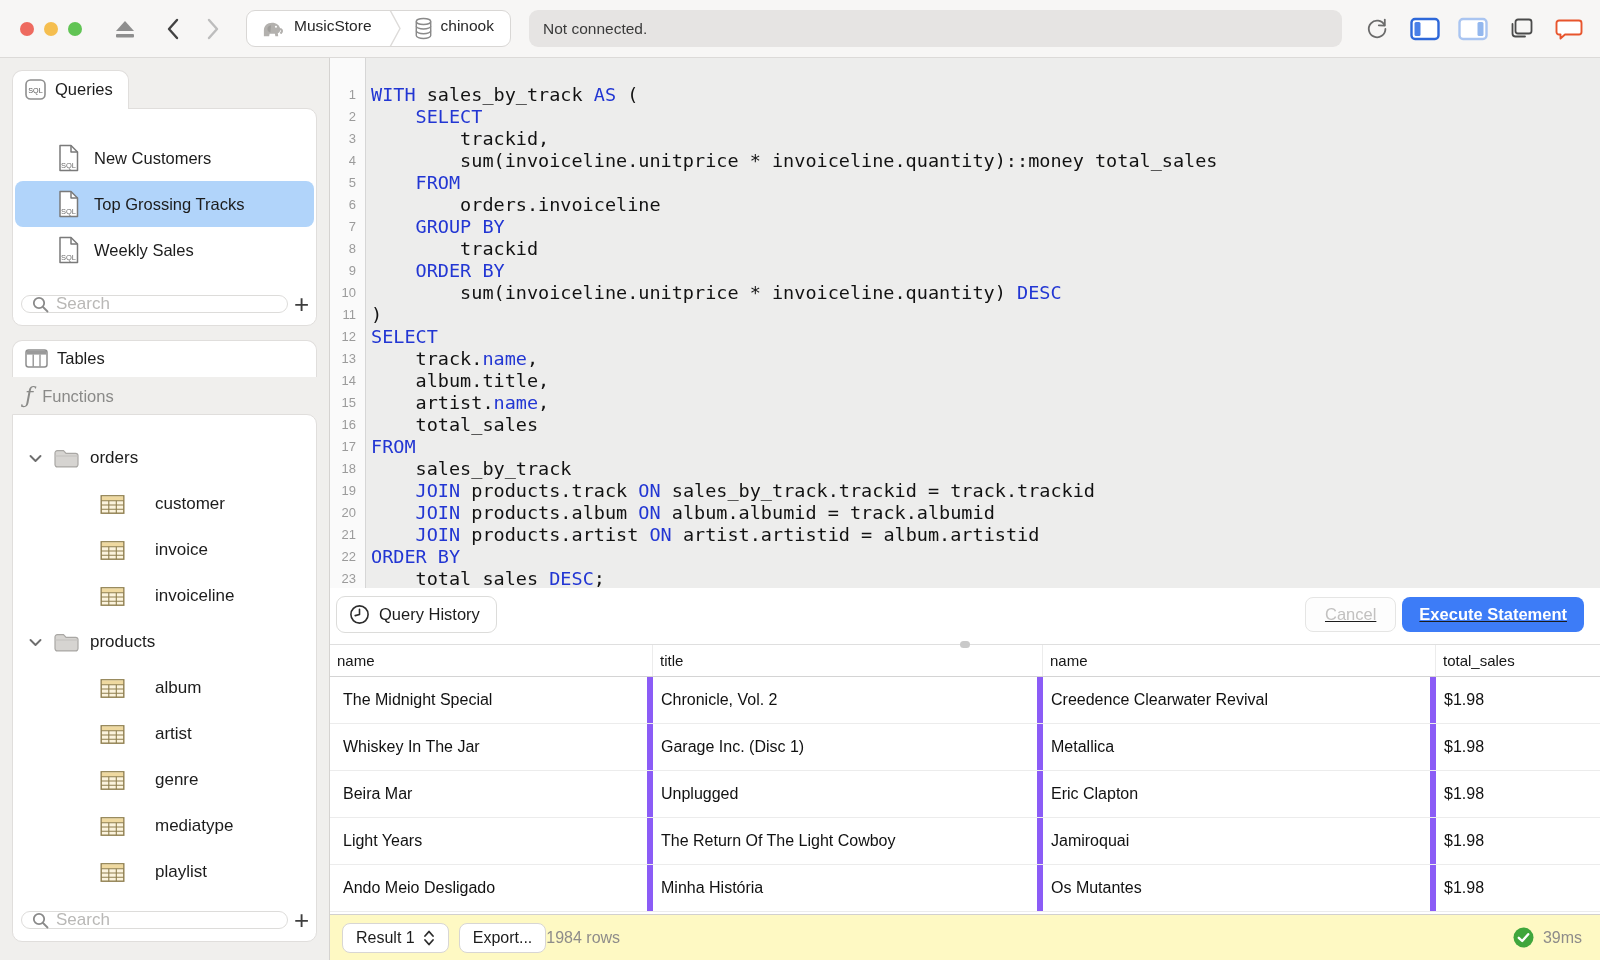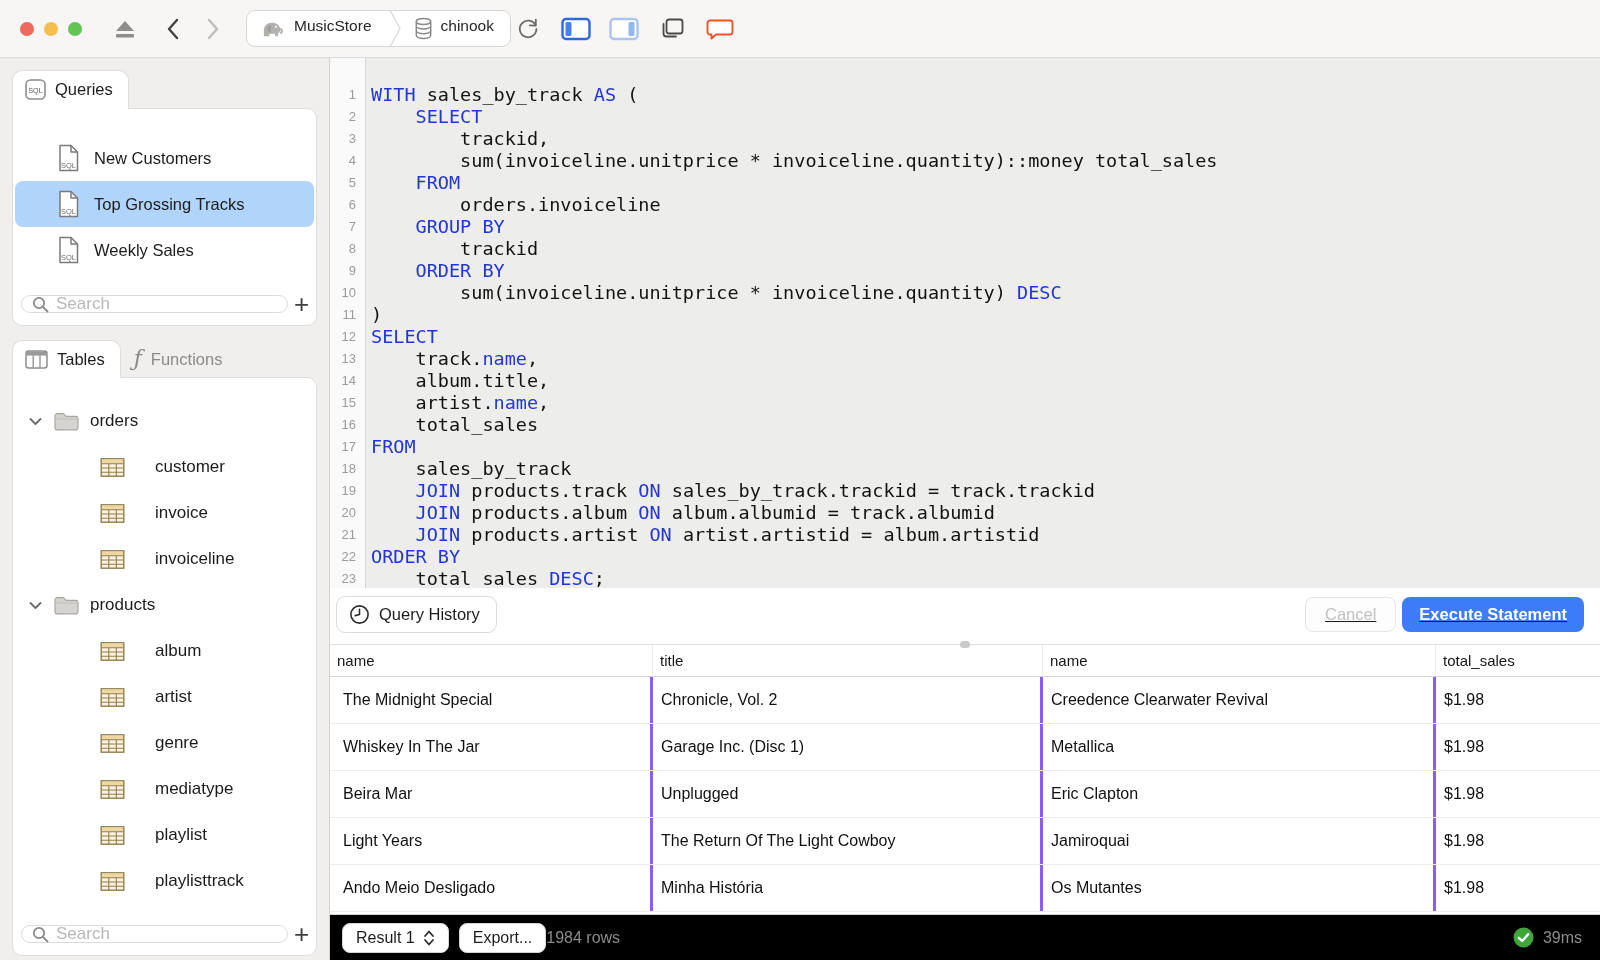--- a/index.html
+++ b/index.html
@@ -31,22 +31,22 @@
   
   .sidebar { width:330px; flex:0 0 330px; background:#f0efed; border-right:1px solid #d5d3d1;
              padding:12px 12px 0 12px; display:flex; flex-direction:column; }
   .tab { display:inline-flex; align-items:center; gap:9px; background:#ffffff;
          border:1px solid #e0dedc; border-bottom:none; border-radius:10px 10px 0 0;
          padding:8px 15px 9px 12px; font-size:16.5px; position:relative; z-index:2; }
   .tab.inactive { background:transparent; border-color:transparent; color:#8a8a88; }
   .panel { background:#ffffff; border:1px solid #e0dedc; border-radius:0 10px 10px 10px;
            margin-top:-1px; position:relative; overflow:hidden; }
   .panel-a { height:218px; }
-  .panel-b { flex:1; margin-bottom:4px; }
-  .tabs-row { display:flex; margin-top:14px; }
+  .panel-b { flex:1; margin-bottom:18px; }
+  .tabs-row { display:flex; margin-top:14px;flex-direction:column; }
 
   .q-list { padding-top:26px; }
   .q-item { height:46px; display:flex; align-items:center; gap:14px; padding-left:42px;
             margin:0 2px; border-radius:8px; font-size:16.5px; }
   .q-item.selected { background:#b1d4fa; }
 
   .search-row { position:absolute; left:0; right:0; bottom:8px; background:#ffffff;
                 display:flex; align-items:center; padding:4px 8px 2px 8px; gap:6px; }
   .search-box { flex:1; display:flex; align-items:center; gap:7px; height:18px;
                 border:1px solid #dddcda; border-radius:9px; background:#fff; padding:0 10px; }
@@ -89,25 +89,25 @@
   .drag-dot { position:absolute; bottom:-4px; left:calc(50% - 5px); width:10px; height:7px;
               border-radius:4px; background:#c9c9c9; }
 
   .results { flex:0 0 269px; height:269px; overflow:hidden; background:#fff; }
   .rt-header, .rt-row { display:grid; grid-template-columns:323px 390px 393px 1fr; }
   .rt-header { border-bottom:1px solid #d4d4d4; }
   .rt-header .hc { font-size:15px; color:#161616; padding:7px 0 7px 7px; border-right:1px solid #ececec; }
   .rt-header .hc:last-child { border-right:none; }
   .rt-row { height:47px; border-bottom:1px solid #ececec; }
   .rt-row .rc { display:flex; align-items:center; font-size:16px; color:#111;
-                padding-left:8px; border-right:3px solid #8b5cf6; overflow:hidden; white-space:nowrap; }
+                padding-left:8px; border-right:6px solid #8b5cf6; overflow:hidden; white-space:nowrap; }
   .rt-row .rc:first-child { padding-left:13px; }
   .rt-row .rc:last-child { border-right:none; }
 
-  .footer { flex:0 0 46px; height:46px; background:#000000; border-top:1px solid #d2d0ce;
+  .footer { flex:0 0 46px; height:46px; background:#fef9c3; border-top:1px solid #d2d0ce;
             display:flex; align-items:center; padding:0 18px 0 12px; }
   .f-btn { display:flex; align-items:center; gap:8px; background:#fff; border:1px solid #d8d6d4;
            border-radius:8px; padding:5px 13px; font-size:16px; color:#1c1c1c; }
   .f-btn + .f-btn { margin-left:10px; }
   .f-center { flex:1; font-size:16px; color:#8e8c8a; }
   .f-right { display:flex; align-items:center; gap:9px; font-size:16px; color:#8e8c8a; }
 
   svg { display:block; }
 </style>
 </head>
@@ -170,20 +170,23 @@
           <svg width="19" height="23" viewBox="0 0 20 24">
             <ellipse cx="10" cy="4.6" rx="7.6" ry="3.1" fill="#fff" stroke="#8a8a8a" stroke-width="1.5"></ellipse>
             <path d="M2.4 4.6 v14.8 c0 1.7 3.4 3.1 7.6 3.1 s7.6-1.4 7.6-3.1 V4.6" fill="none" stroke="#8a8a8a" stroke-width="1.5"></path>
             <path d="M2.4 9.5 c0 1.7 3.4 3.1 7.6 3.1 s7.6-1.4 7.6-3.1 M2.4 14.4 c0 1.7 3.4 3.1 7.6 3.1 s7.6-1.4 7.6-3.1" fill="none" stroke="#8a8a8a" stroke-width="1.5"></path>
           </svg>
         </span>
         <span>chinook</span>
       </div>
     </div>
 
+    <div class="status-pill">
+      <span>Not connected.</span>
+    </div>
 
     <div class="tb-right">
       <button class="tb-btn">
         <span>
           <svg width="24" height="24" viewBox="0 0 24 24">
               <path d="M19.5 8.2 A8.3 8.3 0 1 0 20.4 12" fill="none" stroke="#6b6b6b" stroke-width="1.8" stroke-linecap="round"></path>
               <path d="M19.8 2.6 L19.8 8.6 L13.8 8.3" fill="none" stroke="#6b6b6b" stroke-width="1.8" stroke-linecap="round" stroke-linejoin="round"></path>
             </svg>
         </span>
       </button>

